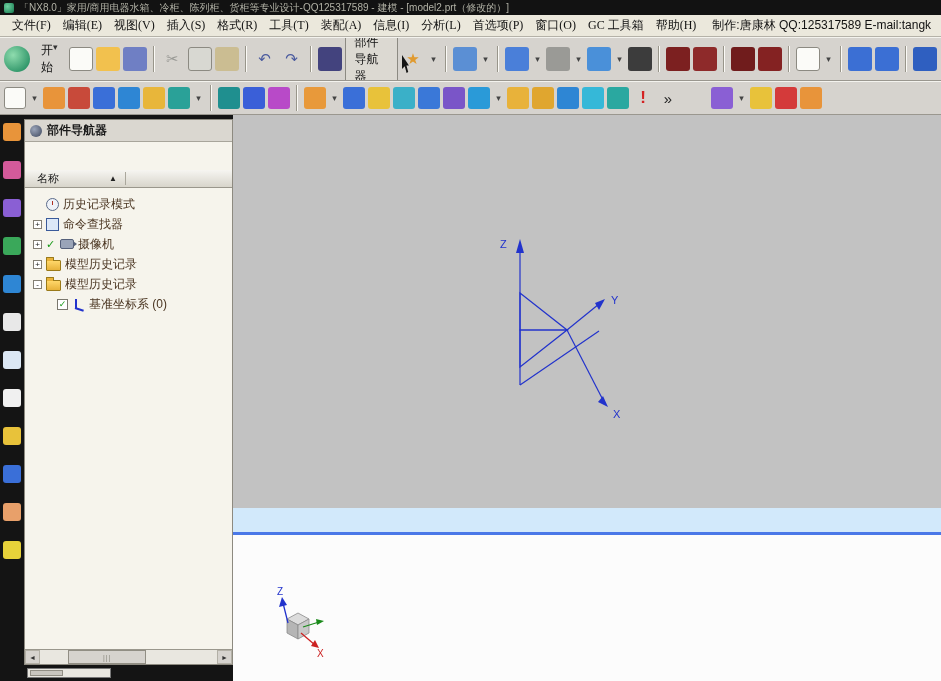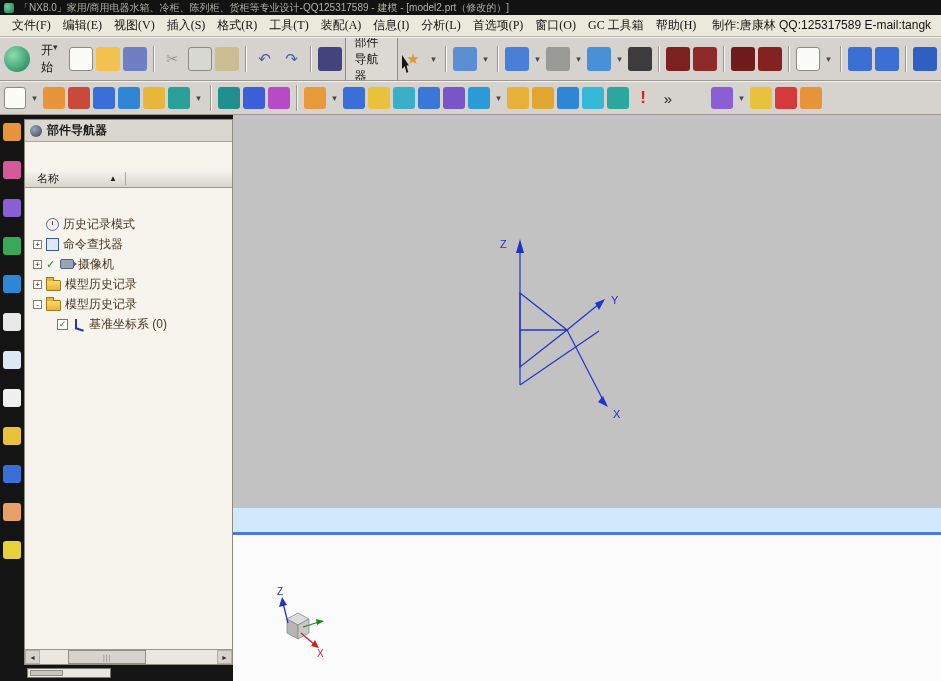--- a/index.html
+++ b/index.html
@@ -45,21 +45,21 @@
   .resourcebar .tb-item { width:18px; height:18px; border-radius:3px; font-size:11px; }
 
   
   .left-col { width:209px; flex:none; display:flex; flex-direction:column; background:#141414; }
   .navigator { margin-top:4px; height:546px; background:#f6f4ec; border:1px solid #8d8a80; display:flex; flex-direction:column; overflow:hidden; }
   .nav-header { height:22px; background:#dad7d0; border-bottom:1px solid #a8a59b; display:flex; align-items:center; gap:5px; padding:0 5px; font-size:12px; font-weight:bold; color:#1a1a1a; flex:none; }
   .nav-header-icon { width:12px; height:12px; border-radius:50%; background:radial-gradient(circle at 35% 35%, #9aa4b8, #3c465c); flex:none; }
   .nav-colhead { height:18px; flex:none; background:linear-gradient(#f6f5f1,#d8d5cb); border-bottom:1px solid #9a978c; display:flex; align-items:center; padding-left:12px; font-size:11px; color:#1a1a1a; position:relative; cursor:default;margin-top:28px; }
   .nav-colhead .sort-arrow { position:absolute; left:84px; top:4px; font-size:8px; color:#222; }
   .nav-colhead::after { content:""; position:absolute; left:100px; top:2px; bottom:2px; width:1px; background:#aaa79c; }
-  .nav-tree { flex:1; padding-top:6px; font-size:12px; color:#4a3521; overflow:hidden;margin-top:20px; }
+  .nav-tree { flex:1; padding-top:6px; font-size:12px; color:#4a3521; overflow:hidden; }
   .tree-row { height:20px; display:flex; align-items:center; gap:4px; padding-left:8px; white-space:nowrap; cursor:default; }
   .tree-row.child { padding-left:32px; }
   .expander { width:9px; height:9px; flex:none; border:1px solid #847f74; background:#fff; font-size:8px; line-height:7px; text-align:center; color:#222; }
   .expander:empty { visibility:hidden; }
   .tree-label { overflow:hidden; }
   .check-green { color:#179917; font-size:11px; font-weight:bold; width:10px; flex:none; }
   .checkbox { width:11px; height:11px; flex:none; border:1px solid #7a776d; background:#fff; display:flex; align-items:center; justify-content:center; font-size:9px; font-weight:bold; color:#179917; }
   .checkbox::after { content:"✓"; }
   .node-icon { flex:none; }
   .icon-clock { width:13px; height:13px; border-radius:50%; background:#eef2f8; border:1px solid #5a6a8a; position:relative; }

